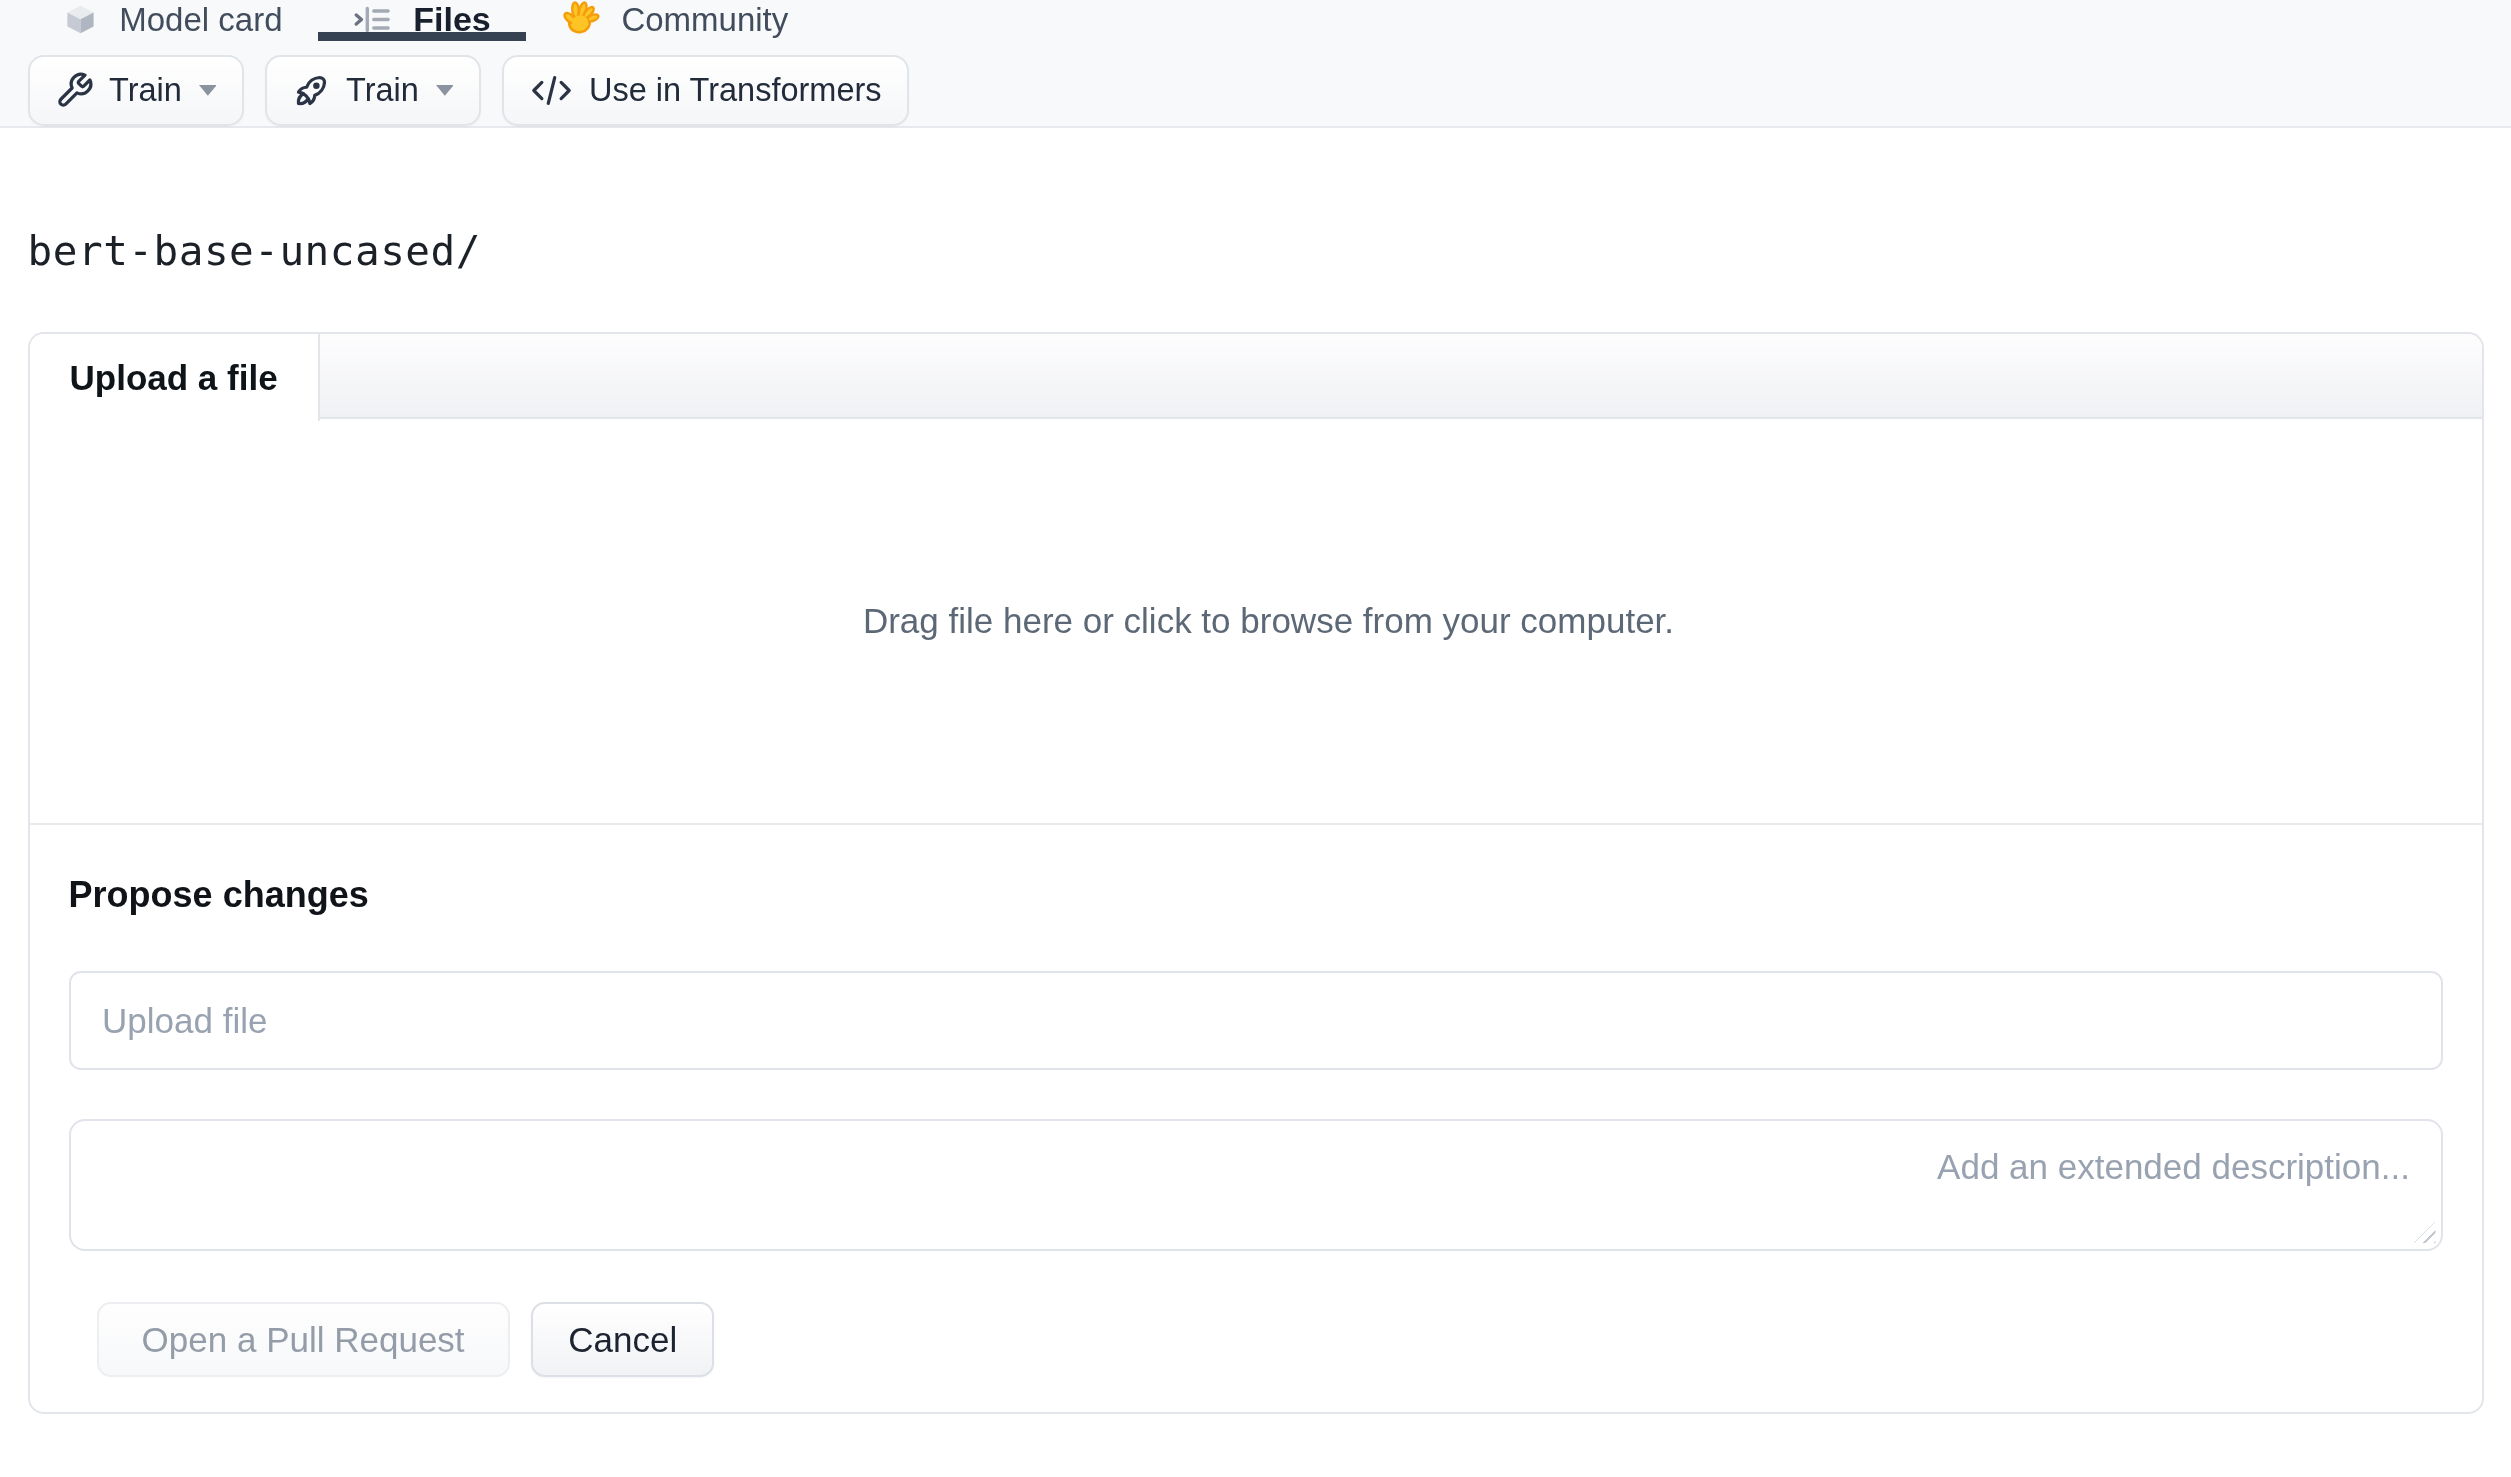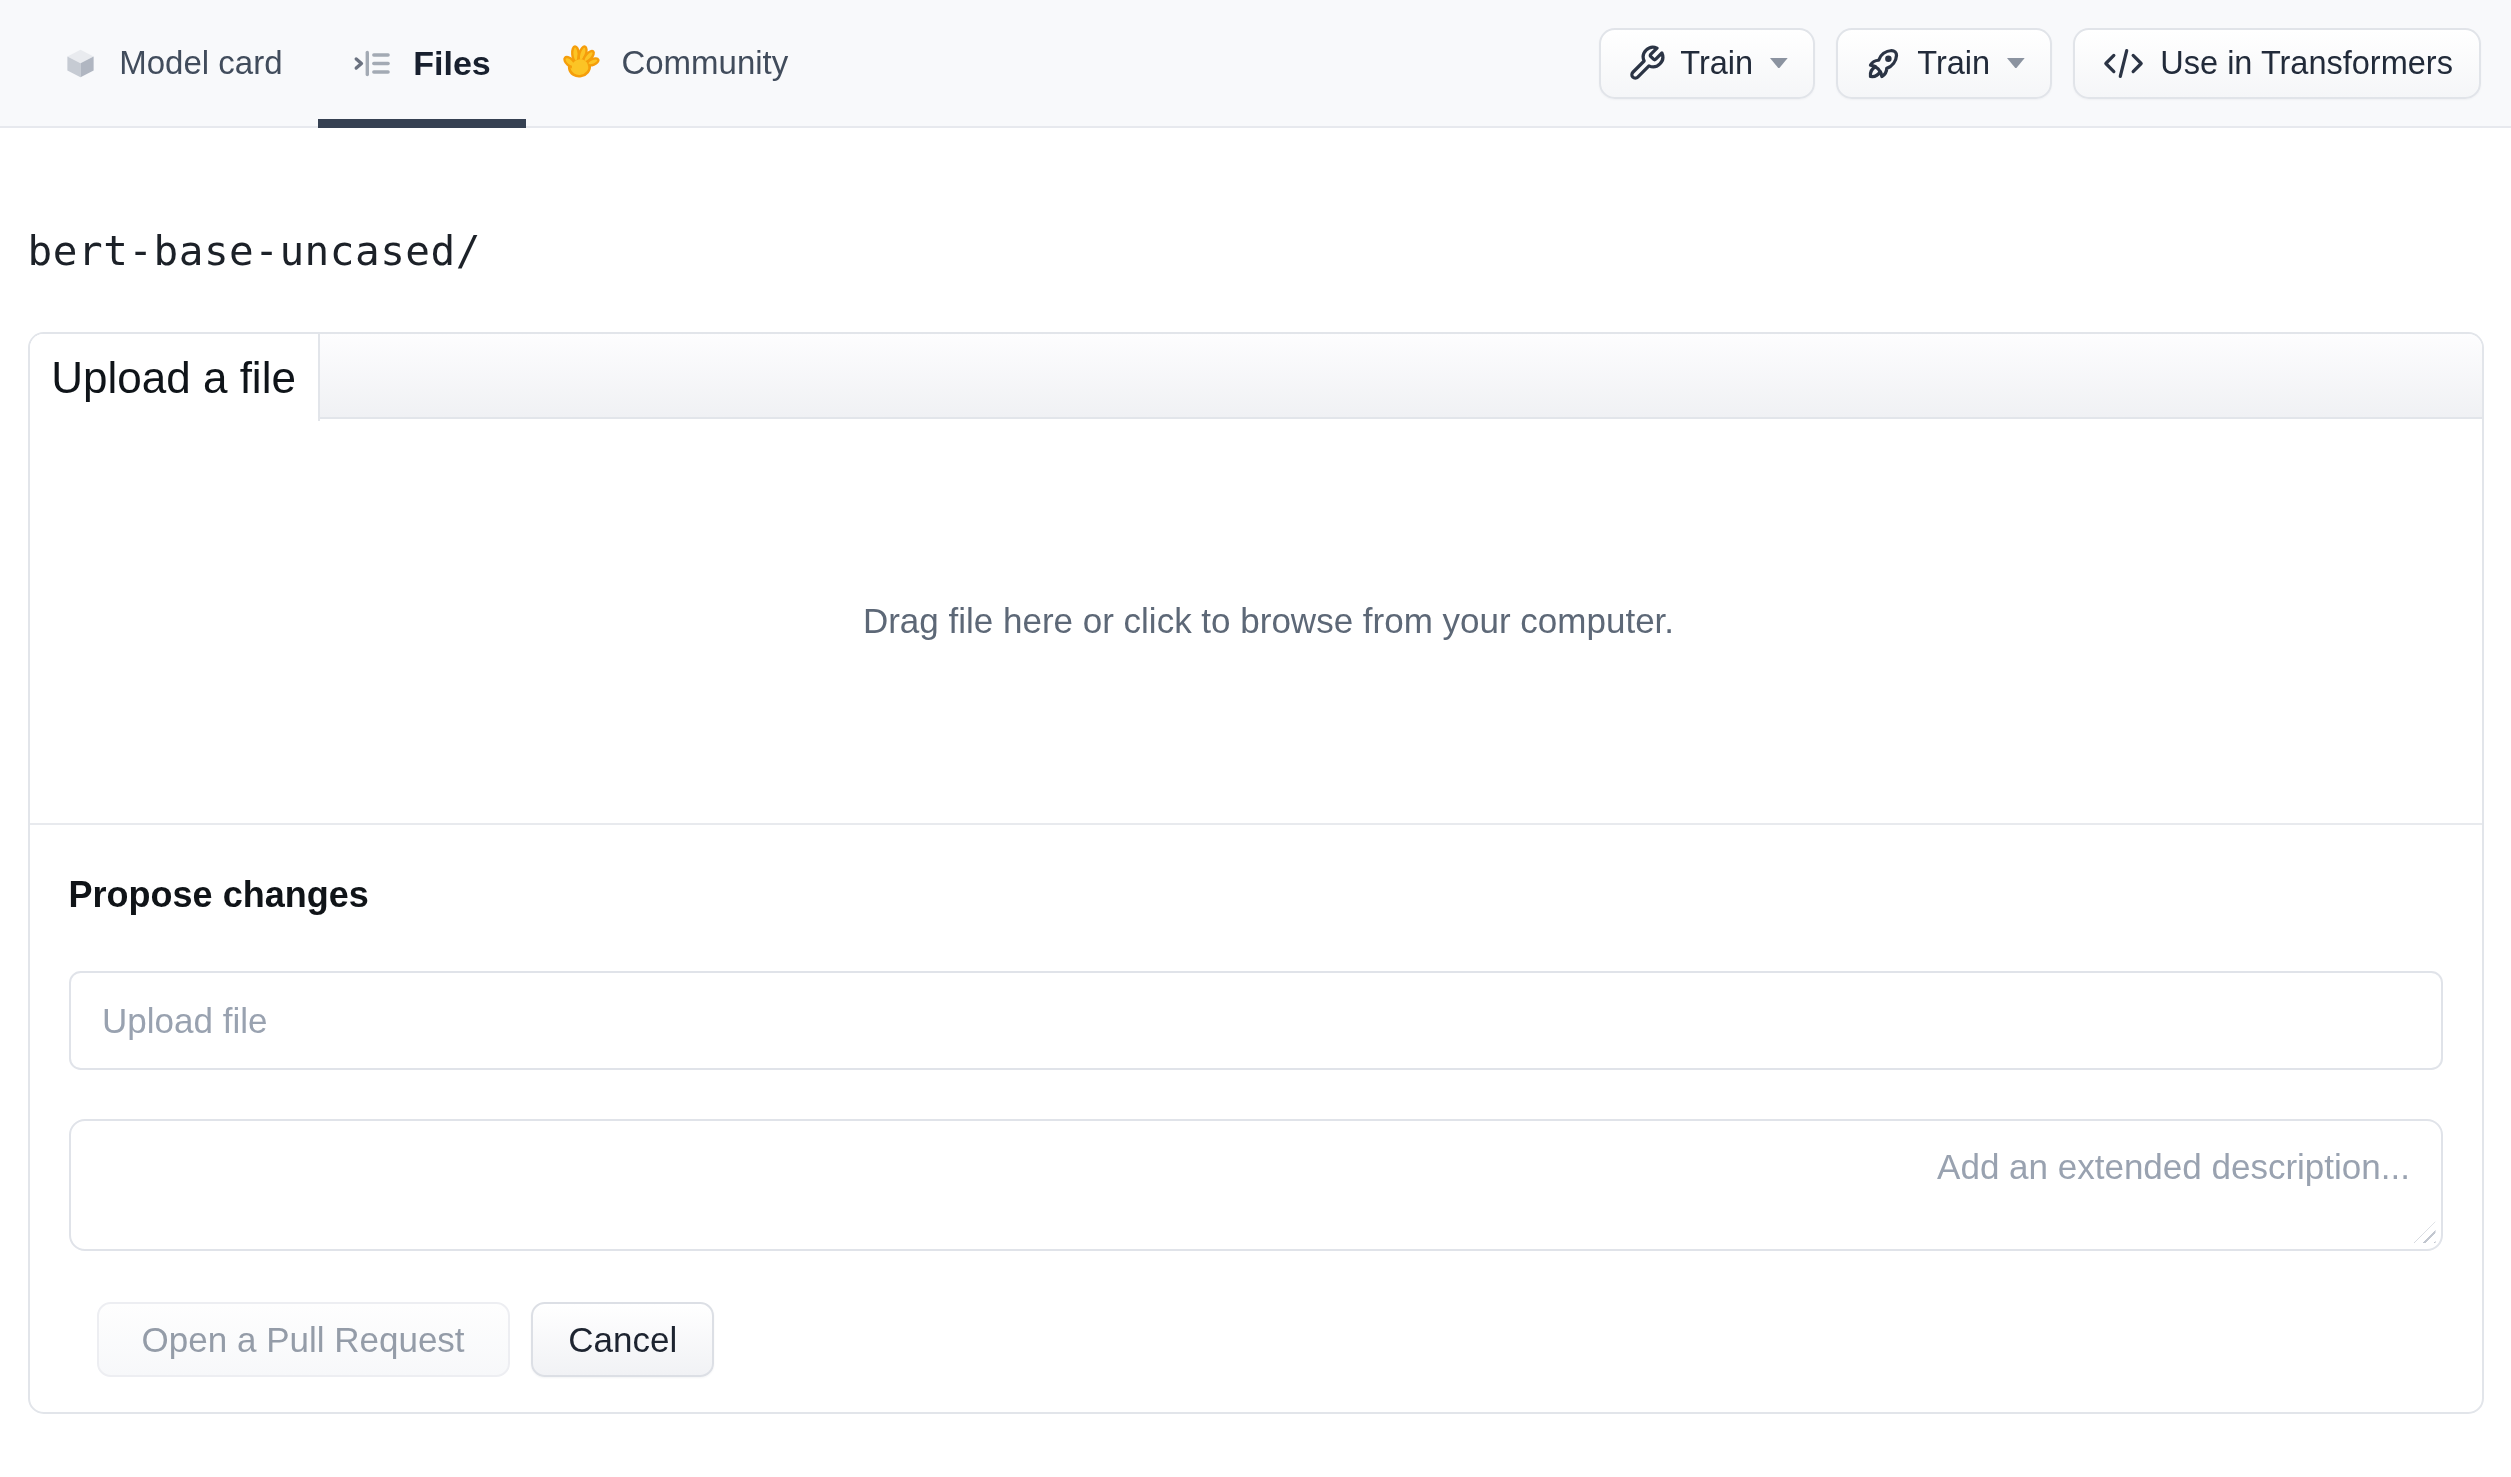--- a/index.html
+++ b/index.html
@@ -15,20 +15,21 @@
   
   .topnav {
     height: 128px;
     background: #f8f9fb;
     border-bottom: 2px solid #e7e9ee;
     display: flex;
     align-items: stretch;
     justify-content: space-between;
     padding-left: 27.6px;
     padding-right: 31.5px;
+    flex-direction: column;
   }
   .tabs { display: flex; align-items: stretch; }
   .tab {
     position: relative;
     display: flex;
     align-items: center;
     gap: 21.7px;
     padding: 0 35px;
     font-size: 33px;
     color: #414c5c;
@@ -93,22 +94,22 @@
     z-index: 1;
     width: 290px;
     height: 87px;            
     margin-bottom: -2px;
     background: #ffffff;
     border-right: 2px solid #e2e5ea;
     border-radius: 13.8px 0 0 0;
     display: flex;
     align-items: center;
     justify-content: center;
-    font-size: 44px;
-    font-weight: 400;
+    font-size: 35px;
+    font-weight: 700;
     color: #0f1419;
     cursor: pointer;
     text-align: right;
   }
   .dropzone {
     height: 404px;
     display: flex;
     align-items: center;
     justify-content: center;
     font-size: 35px;

